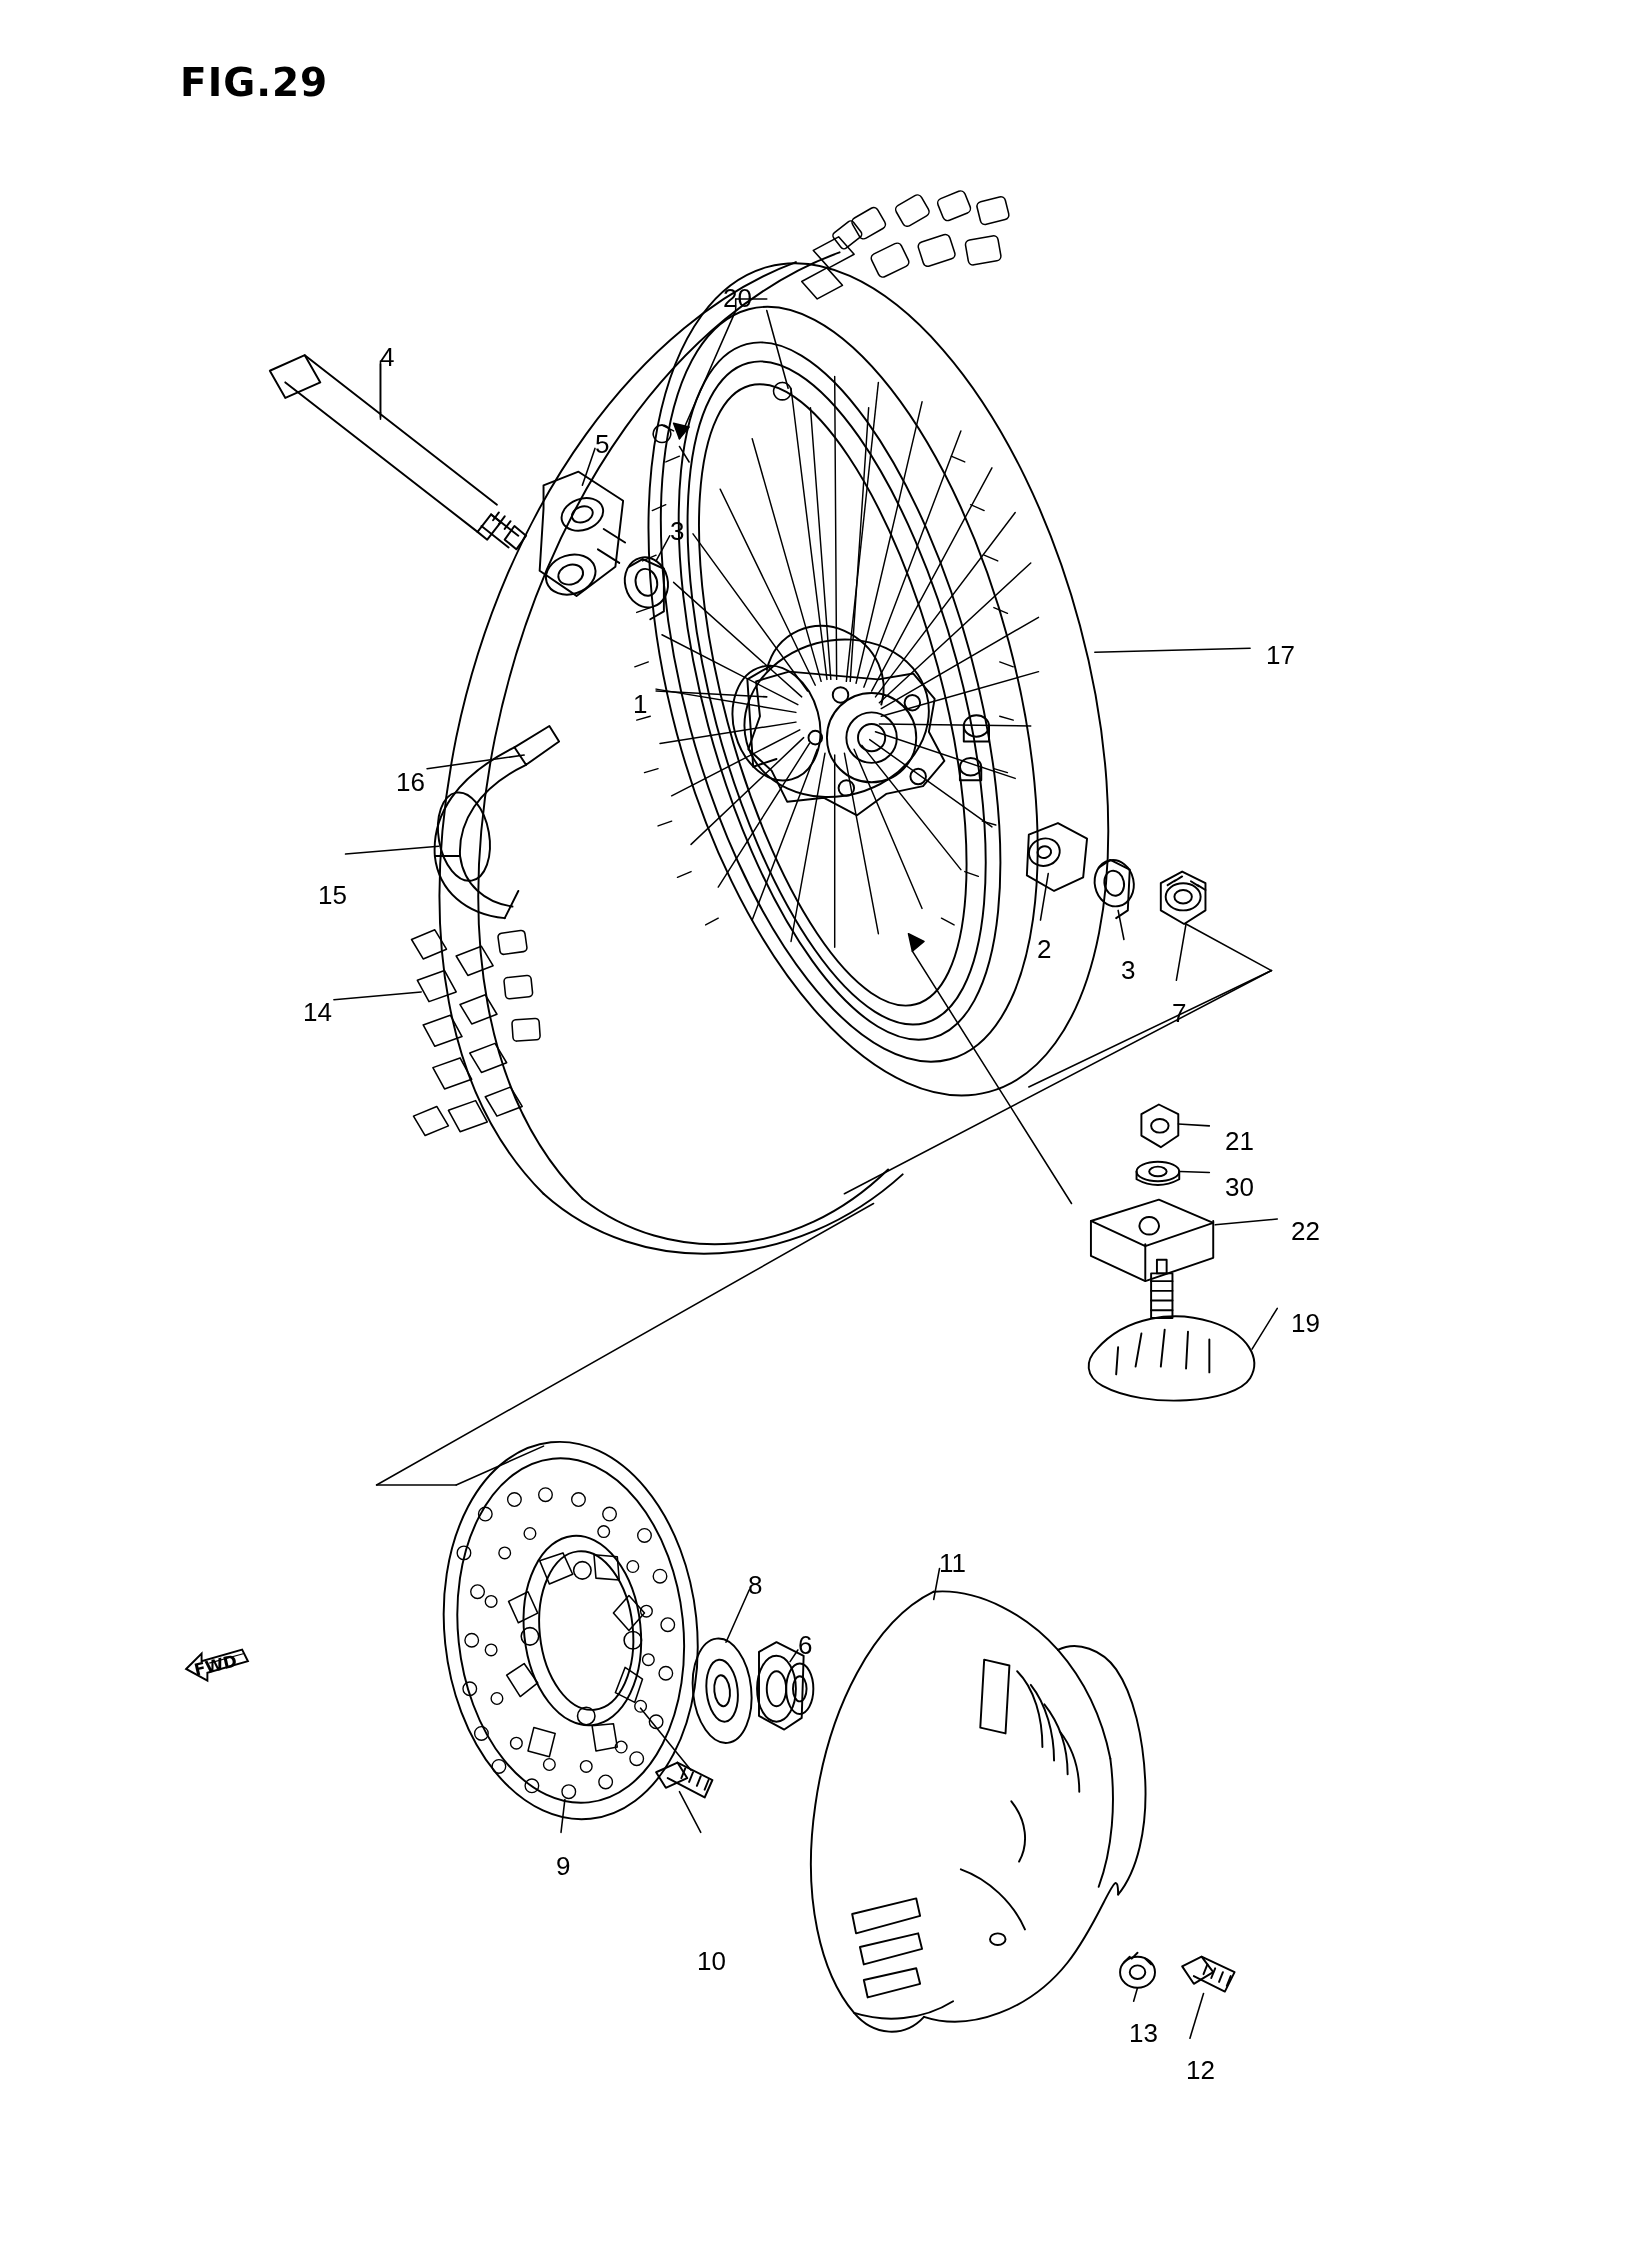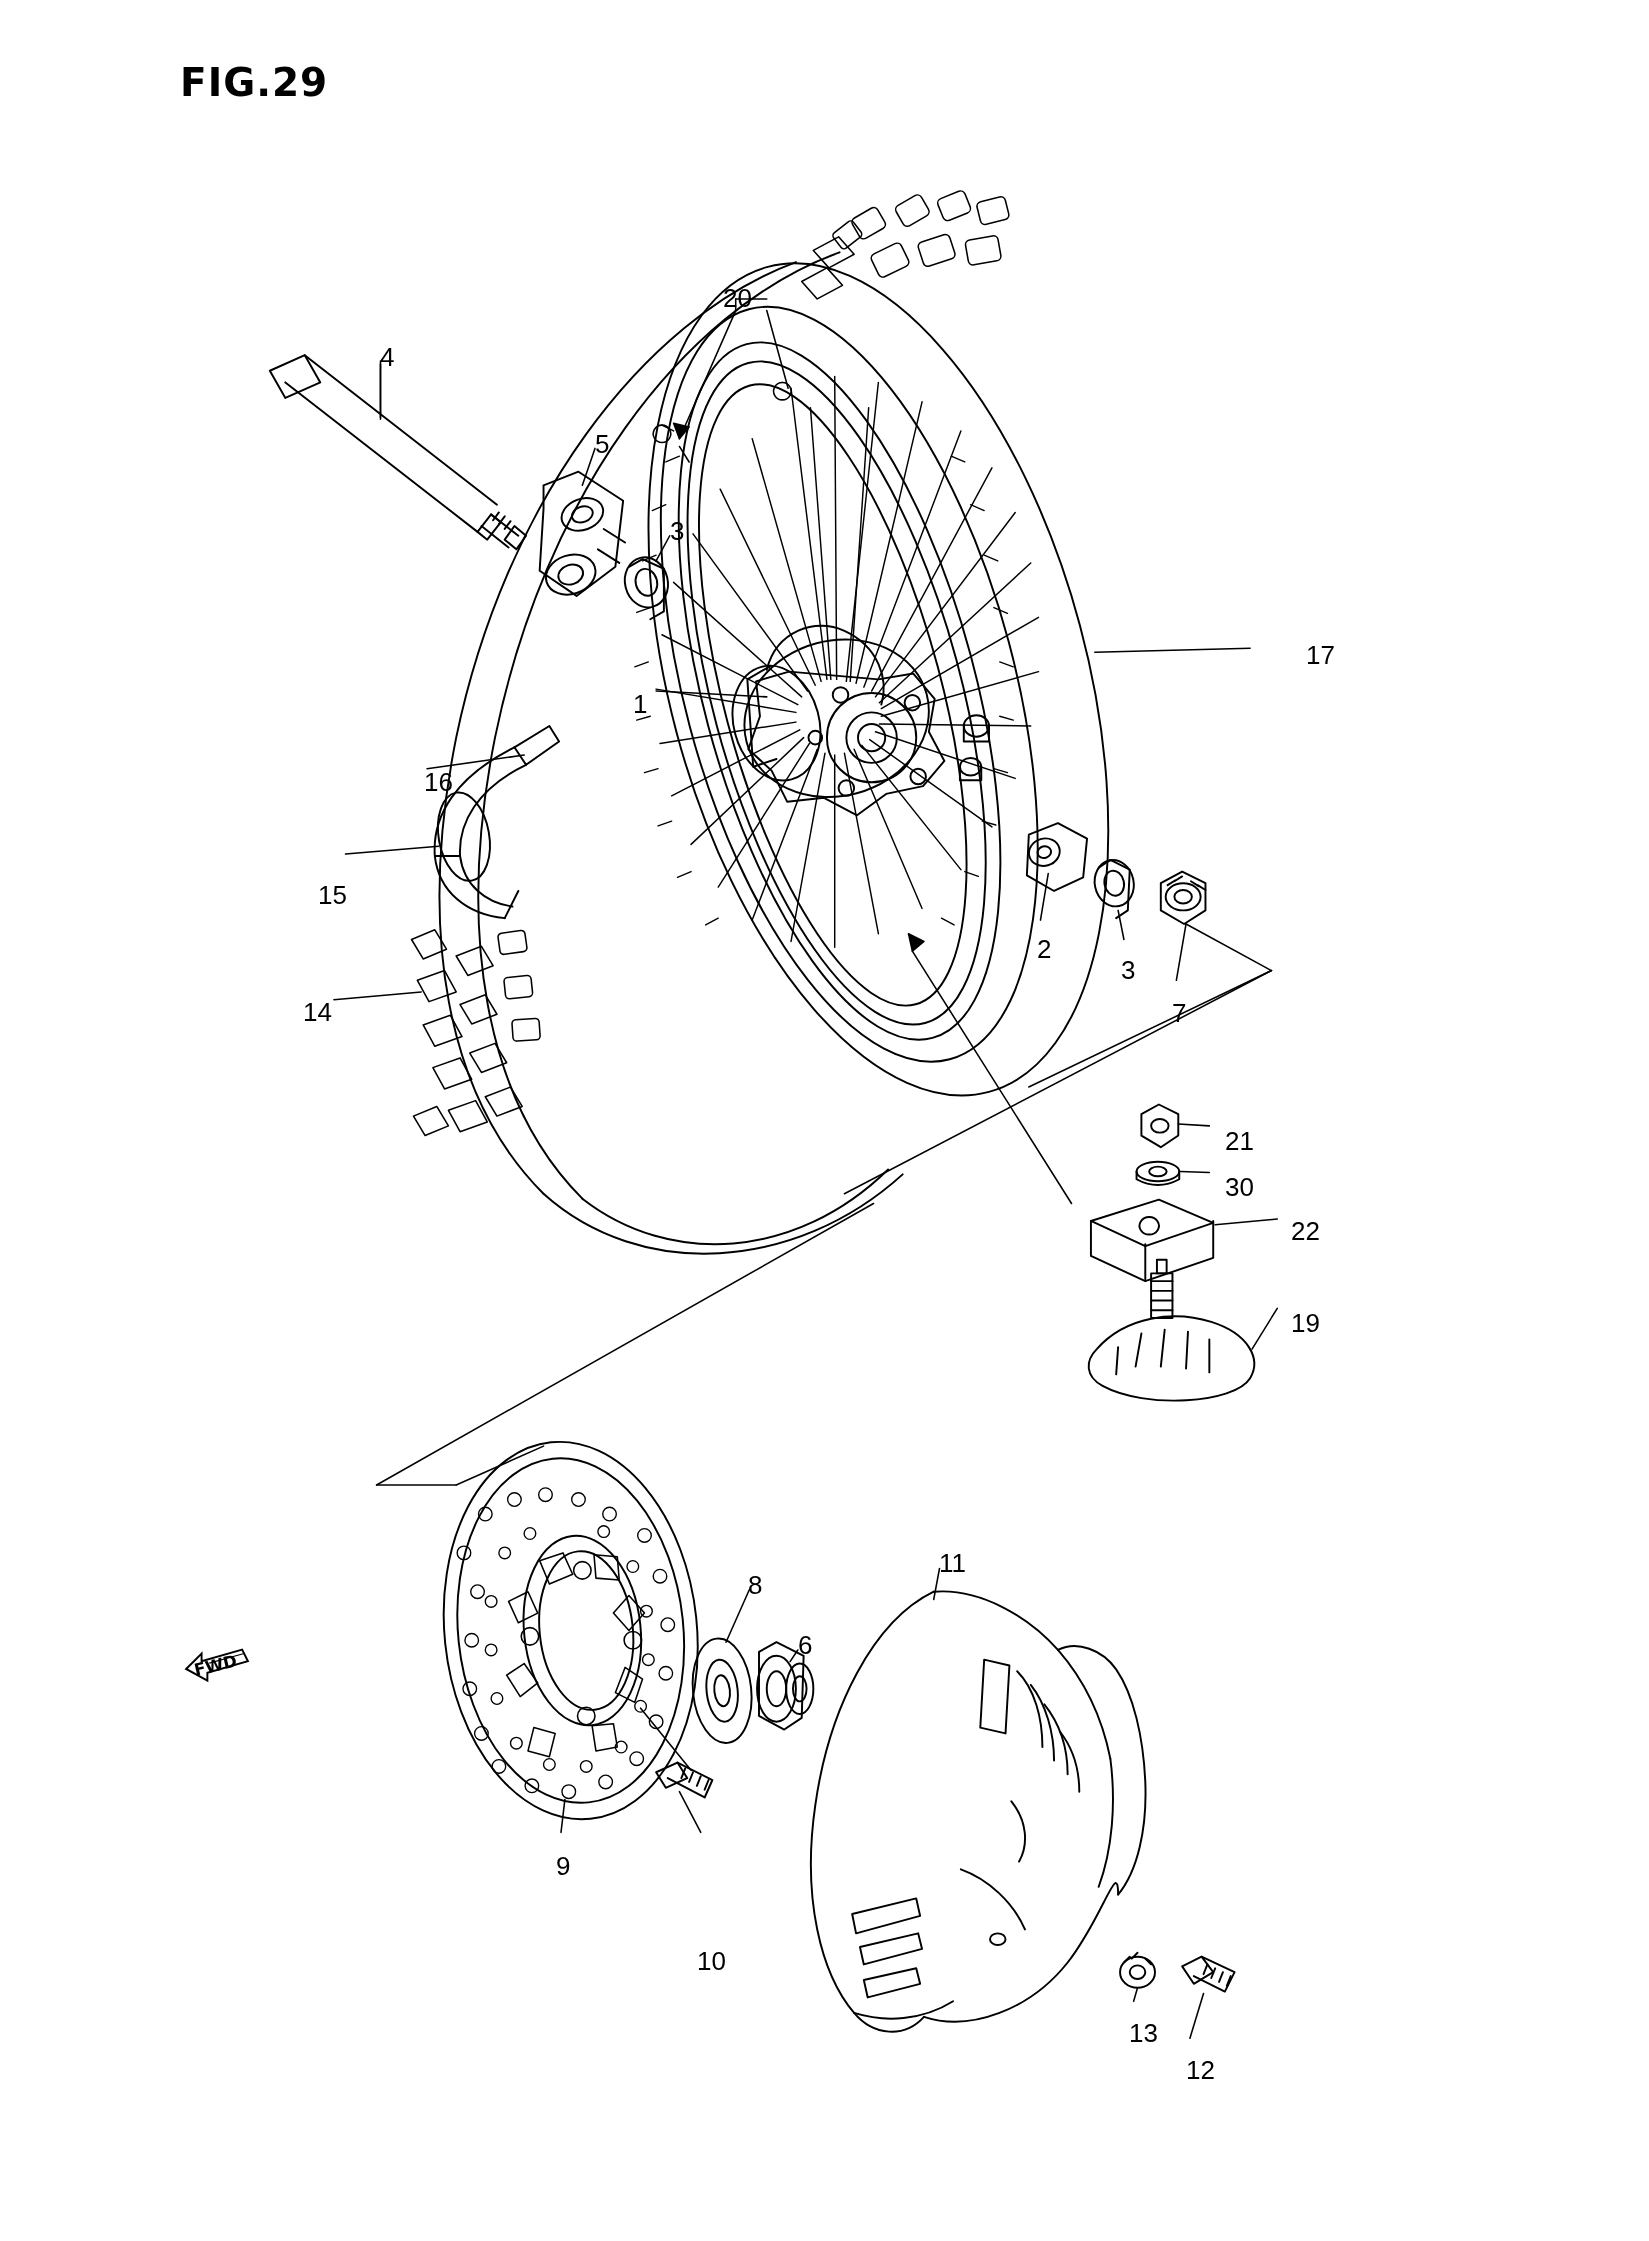--- a/index.html
+++ b/index.html
@@ -449,23 +449,23 @@
       </g>
     </svg>
     <div id="fwd-label">FWD</div>
   </div>
 
   <div id="callout-layer">
       <div class="callout" style="left: 723px; top: 283px;">20</div>
       <div class="callout" style="left: 380px; top: 342px;">4</div>
       <div class="callout" style="left: 595px; top: 429px;">5</div>
       <div class="callout" style="left: 670px; top: 516px;">3</div>
-      <div class="callout" style="left: 1266px; top: 640px; margin-left: 40px;">17</div>
+      <div class="callout" style="left: 1266px; top: 640px;">17</div>
       <div class="callout" style="left: 633px; top: 689px;">1</div>
-      <div class="callout" style="left: 424px; top: 767px;">16</div>
+      <div class="callout" style="left: 396px; top: 767px;">16</div>
       <div class="callout" style="left: 318px; top: 880px;">15</div>
       <div class="callout" style="left: 1037px; top: 934px;">2</div>
       <div class="callout" style="left: 1121px; top: 955px;">3</div>
       <div class="callout" style="left: 1172px; top: 998px;">7</div>
       <div class="callout" style="left: 303px; top: 997px;">14</div>
       <div class="callout" style="left: 1225px; top: 1126px;">21</div>
       <div class="callout" style="left: 1225px; top: 1172px;">30</div>
       <div class="callout" style="left: 1291px; top: 1216px;">22</div>
       <div class="callout" style="left: 1291px; top: 1308px;">19</div>
       <div class="callout" style="left: 939px; top: 1548px;">11</div>

